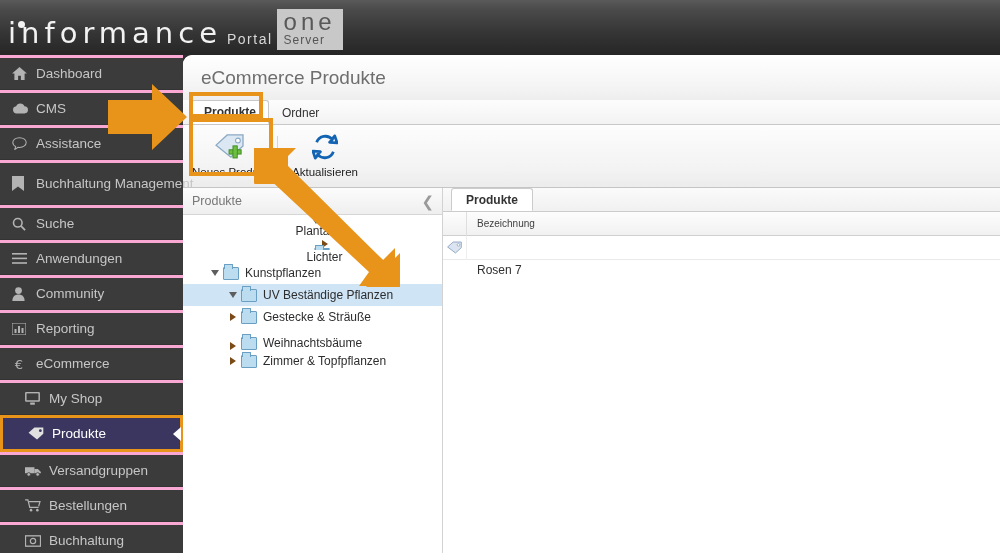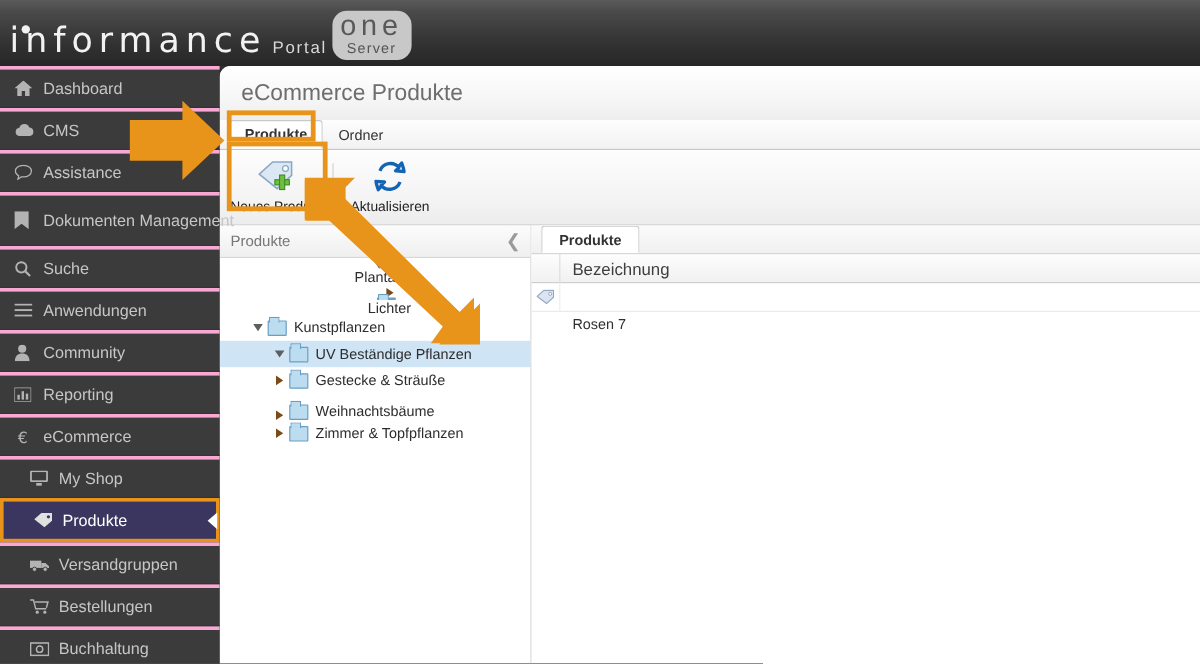--- a/index.html
+++ b/index.html
@@ -29,22 +29,22 @@
   }
   .logo-dot {
     position: absolute; left: 10px; top: 5px;
     width: 7px; height: 7px; background: #f2f2f2; border-radius: 50%;
   }
   .logo-portal {
     font-size: 14px; color: #d8d8d8; letter-spacing: 1.5px;
     margin-left: 5px; line-height: 22px;
   }
   .logo-one-box {
-    margin-left: 4px; background: #c8c8c8; border-radius: 12px;
-    padding: 1px 7px 3px 7px; text-align: center; color: #4a4a4a;
+    margin-left: 4px; background: #c8c8c8; border-radius: 0;
+    padding: 1px 7px 3px 7px; text-align: left; color: #4a4a4a;
   }
   .logo-one { font-size: 24px; letter-spacing: 4px; line-height: 24px; display:block; color:#585858;}
   .logo-server { font-size: 12px; letter-spacing: 1px; line-height: 13px; display:block; color:#555;}
 
   
   .sidebar {
     position: absolute; left: 0; top: 55px; width: 183px; height: 498px;
     background: #3b3b3b; z-index: 4;
   }
   .nav-item {
@@ -182,21 +182,21 @@
     background: #ffffff; border: 1px solid #cbcbcb; border-bottom: 1px solid #ffffff;
     border-top-left-radius: 3px; border-top-right-radius: 3px;
     display: flex; align-items: center;
   }
   .grid-head {
     height: 24px; background: linear-gradient(to bottom, #fdfdfd 0%, #f1f1f1 100%);
     border-bottom: 1px solid #cfcfcf;
     display: flex; align-items: center;
   }
   .gh-pad { width: 24px; height: 24px; border-right: 1px solid #dedede; }
-  .gh-cell { padding-left: 10px; font-size: 14px; color: #3e3e3e; }
+  .gh-cell { padding-left: 10px; font-size: 10px; color: #3e3e3e; }
   .grid-row {
     height: 24px; display: flex; align-items: center;
     border-bottom: 1px solid #eaeaea; font-size: 12px; color: #2f2f2f;
   }
   .gr-icon { width: 24px; display: flex; align-items: center; justify-content: center;
              border-right: 1px solid #eeeeee; height: 24px; }
   .gr-cell { padding-left: 10px; margin-top: 44px; }
 
   
   .ann { position: absolute; z-index: 20; pointer-events: none; }
@@ -251,21 +251,21 @@
           </svg>
         </span>
         <span class="nav-label">Assistance</span>
       </div>
       <div class="nav-item tall">
         <span class="ico">
           <svg width="12" height="15" viewBox="0 0 12 15">
             <path d="M0 0 H12 V15 L6 10.5 L0 15 Z" fill="#b3b3b3"></path>
           </svg>
         </span>
-        <span class="nav-label">Dokumenten Management</span>
+        <span class="nav-label">Buchhaltung Management</span>
       </div>
       <div class="nav-item">
         <span class="ico">
           <svg width="14" height="14" viewBox="0 0 15 15">
             <circle cx="6.2" cy="6.2" r="4.6" fill="none" stroke="#b3b3b3" stroke-width="1.7"></circle>
             <line x1="9.8" y1="9.8" x2="14" y2="14" stroke="#b3b3b3" stroke-width="1.9"></line>
           </svg>
         </span>
         <span class="nav-label">Suche</span>
       </div>

